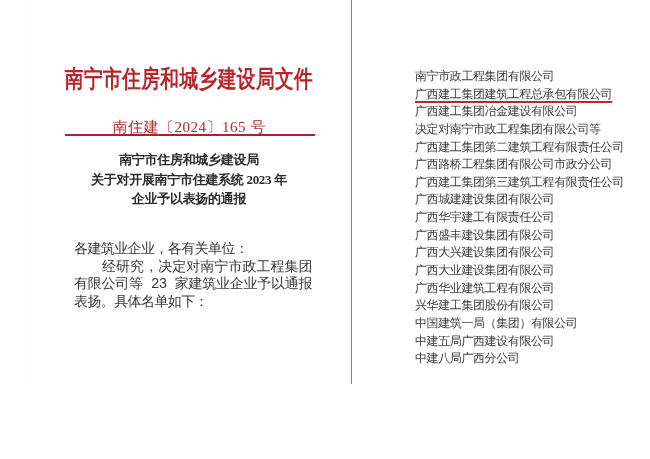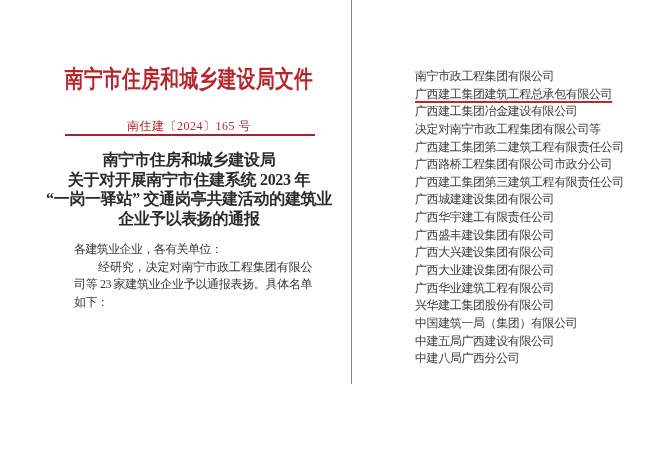--- a/index.html
+++ b/index.html
@@ -35,48 +35,49 @@
     white-space: nowrap;
     transform: scaleX(0.78);
     transform-origin: 50% 50%;
     letter-spacing: 0.5px;
   }
   .doc-number {
     position: absolute;
     top: 118px; left: 0; right: 0;
     text-align: center;
     color: #b5262c;
-    font-size: 12px;
+    font-size: 15px;
     letter-spacing: 0.5px;
   }
   .red-rule {
     position: absolute;
     top: 134px; left: 38px;
     width: 250px; height: 2px;
     background: #a8262b;
   }
   .doc-title {
     position: absolute;
     top: 150px; left: 14px; right: 14px;
     text-align: center;
     color: #2a2a2a;
     font-weight: bold;
-    font-size: 16px;
+    font-size: 13px;
     line-height: 19.5px;
     letter-spacing: -0.3px;
   }
   .body-block {
     position: absolute;
     top: 241px; left: 47px;
     width: 238px;
     color: #383838;
-    font-size: 12px;
+    font-size: 14px;
     line-height: 17.5px;
     letter-spacing: -0.6px;
     text-align: justify;
+    font-family: Liberation Mono, monospace;
   }
   .body-block p { margin: 0; text-indent: 2em; }
   .body-block .salutation { text-indent: 0; }
   .page-num {
     position: absolute;
     font-size: 10px;
     color: #4d4d4d;
     letter-spacing: 1px;
     white-space: nowrap;
   }
@@ -108,21 +109,20 @@
 
 <div class="canvas">
 
   <div class="page page-left">
     <div class="red-header">南宁市住房和城乡建设局文件</div>
     <div class="doc-number">南住建〔2024〕165 号</div>
     <div class="red-rule"></div>
     <div class="doc-title">
       <div>南宁市住房和城乡建设局</div>
       <div>关于对开展南宁市住建系统 2023 年</div>
-      <div>“一岗一驿站” 交通岗亭共建活动的建筑业</div>
       <div>企业予以表扬的通报</div>
     </div>
     <div class="body-block">
       <p class="salutation">各建筑业企业，各有关单位：</p>
       <p>经研究，决定对南宁市政工程集团有限公司等 23 家建筑业企业予以通报表扬。具体名单如下：</p>
     </div>
     <div class="page-num page-num-1">— 1 —</div>
   </div>
 
   <div class="page page-right">

